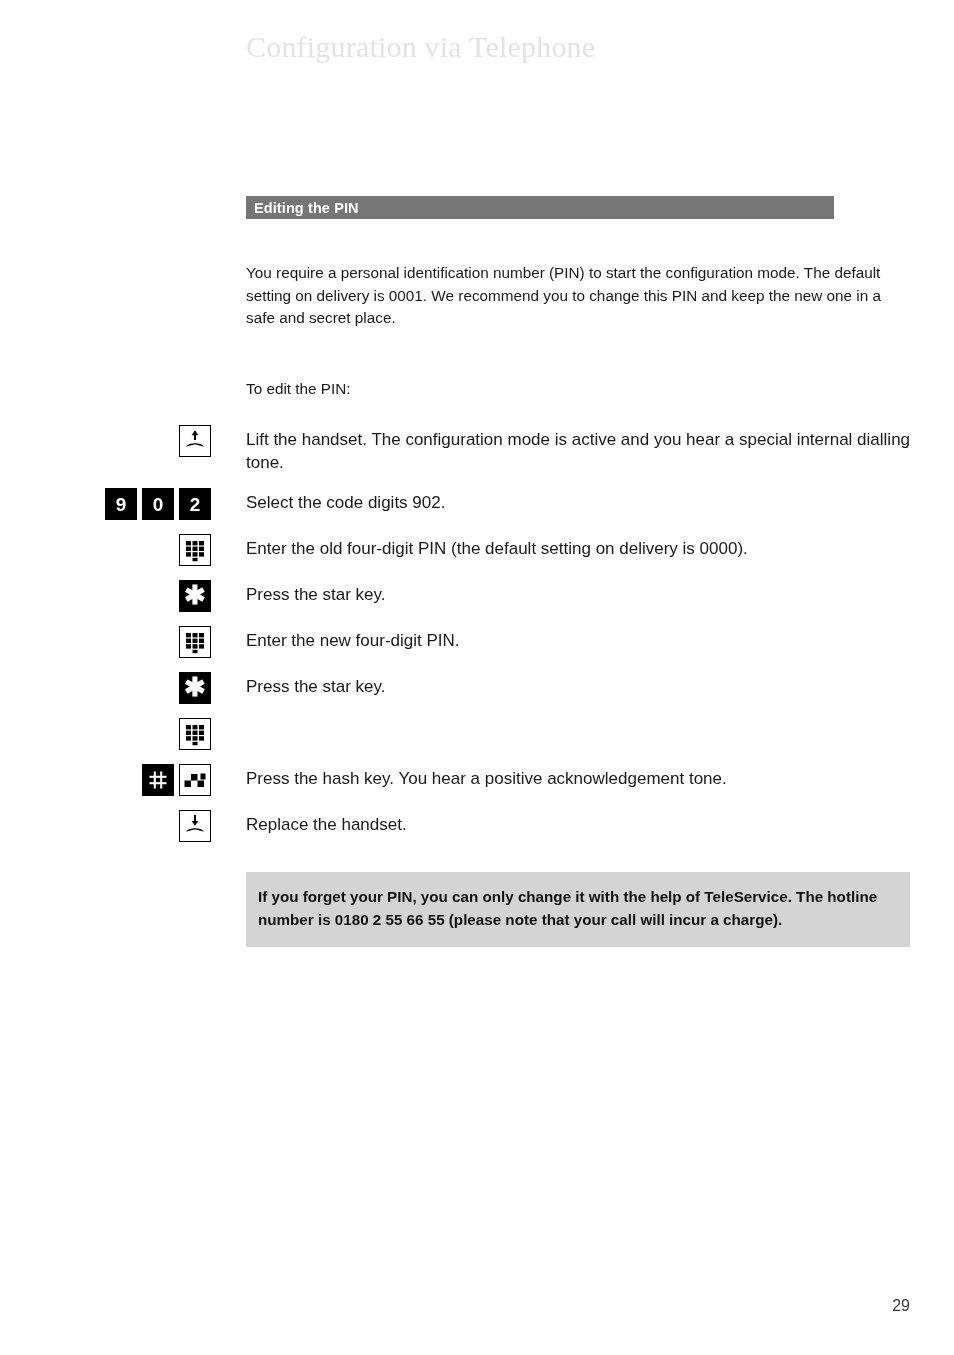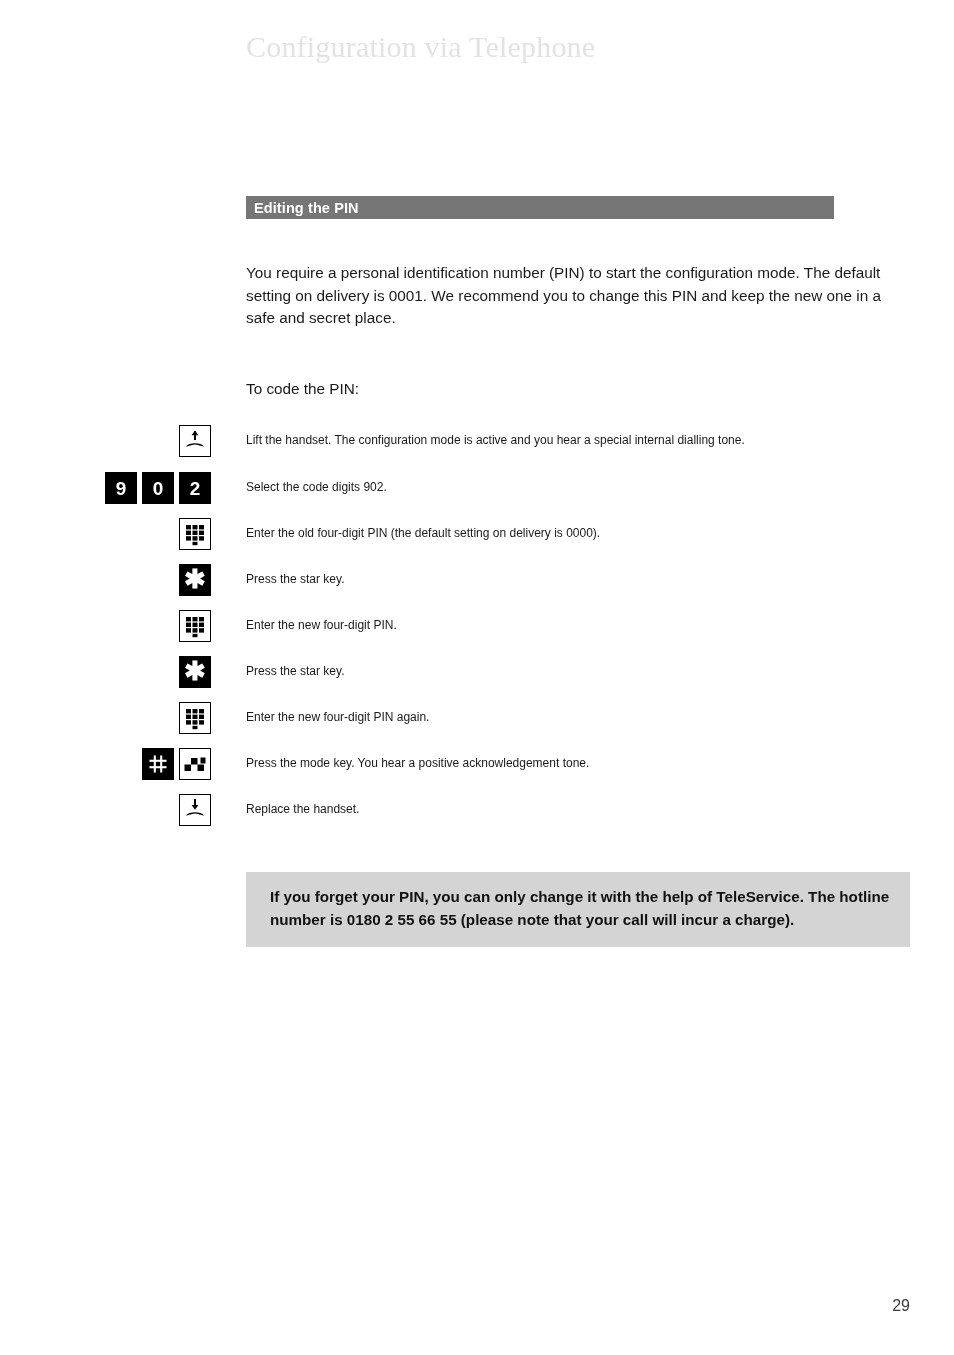--- a/index.html
+++ b/index.html
@@ -88,21 +88,21 @@
     flex: 0 0 211px;
     display: flex;
     justify-content: flex-end;
     align-items: flex-start;
     gap: 5px;
     padding-top: 1px;
   }
   .step .txt {
     flex: 1 1 auto;
     padding-left: 35px;
-    font-size: 12px;
+    font-size: 17px;
     line-height: 22.6px;
     padding-top: 5px;
     max-width: 665px;
   }
 
   
   .step.r1 { margin-bottom: 13px; }
   .step.r2 { margin-bottom: 12px; }
 
   
@@ -142,21 +142,21 @@
   .ic svg { display: block; }
 
   
   .note {
     position: absolute;
     left: 246px;
     top: 872px;
     width: 664px;
     box-sizing: border-box;
     background: #d4d4d4;
-    padding: 13px 12px 16px 24px;
+    padding: 13px 12px 16px 12px;
     font-size: 15.2px;
     font-weight: bold;
     line-height: 23px;
     color: #111111;
   }
 
   
   .pageno {
     position: absolute;
     right: 44px;
@@ -169,21 +169,21 @@
 <body>
 
 <div class="page-title">Configuration via Telephone</div>
 
 <div class="section-bar">
   <span class="label">Editing the PIN</span>
 </div>
 
 <div class="intro">You require a personal identification number (PIN) to start the configuration mode. The default setting on delivery is 0001. We recommend you to change this PIN and keep the new one in a safe and secret place.</div>
 
-<div class="lead">To code the PIN:</div>
+<div class="lead">To edit the PIN:</div>
 
 <div class="steps">
 
   <div class="step r1">
     <div class="iconcol">
       <div class="ic outline">
         <svg width="24" height="24" viewBox="0 0 24 24" aria-hidden="true">
           <path d="M12 2 L12 11" stroke="#000" stroke-width="2" fill="none"></path>
           <path d="M12 1.5 L8.6 6.2 L15.4 6.2 Z" fill="#000"></path>
           <path d="M3 17.5 C6 13.2 18 13.2 21 17.5 C18.6 17.2 16.5 16.6 15.2 16.0 C13.2 15.3 10.8 15.3 8.8 16.0 C7.5 16.6 5.4 17.2 3 17.5 Z" fill="#000"></path>
@@ -282,21 +282,20 @@
             <rect x="9.5" y="8.6" width="5" height="4.4"></rect>
             <rect x="16" y="8.6" width="5" height="4.4"></rect>
             <rect x="3" y="14.2" width="5" height="4.4"></rect>
             <rect x="9.5" y="14.2" width="5" height="4.4"></rect>
             <rect x="16" y="14.2" width="5" height="4.4"></rect>
             <rect x="9.5" y="19.8" width="5" height="3.4"></rect>
           </g>
         </svg>
       </div>
     </div>
-    <div class="txt">Enter the new four-digit PIN again.</div>
   </div>
 
   <div class="step">
     <div class="iconcol">
       <div class="ic black">
         <svg width="20" height="20" viewBox="0 0 20 20" aria-hidden="true">
           <g stroke="#fff" stroke-width="2.1" fill="none">
             <line x1="6.8" y1="1.5" x2="6.8" y2="18.5"></line>
             <line x1="13.2" y1="1.5" x2="13.2" y2="18.5"></line>
             <line x1="1.5" y1="6.8" x2="18.5" y2="6.8"></line>
@@ -309,21 +308,21 @@
           <g fill="#000">
             <rect x="1.5" y="12.5" width="6.5" height="6.5"></rect>
             <rect x="8" y="6" width="6.5" height="6.5"></rect>
             <rect x="14.5" y="12.5" width="6.5" height="6.5"></rect>
             <rect x="14.5" y="6" width="0" height="0"></rect>
             <rect x="17.5" y="5.5" width="5" height="6"></rect>
           </g>
         </svg>
       </div>
     </div>
-    <div class="txt">Press the mode key. You hear a positive acknowledgement tone.</div>
+    <div class="txt">Press the hash key. You hear a positive acknowledgement tone.</div>
   </div>
 
   <div class="step">
     <div class="iconcol">
       <div class="ic outline">
         <svg width="24" height="24" viewBox="0 0 24 24" aria-hidden="true">
           <path d="M12 1 L12 8.5" stroke="#000" stroke-width="2" fill="none"></path>
           <path d="M12 11.8 L8.6 7.1 L15.4 7.1 Z" fill="#000"></path>
           <path d="M3 17.5 C6 13.2 18 13.2 21 17.5 C18.6 17.2 16.5 16.6 15.2 16.0 C13.2 15.3 10.8 15.3 8.8 16.0 C7.5 16.6 5.4 17.2 3 17.5 Z" fill="#000"></path>
         </svg>

